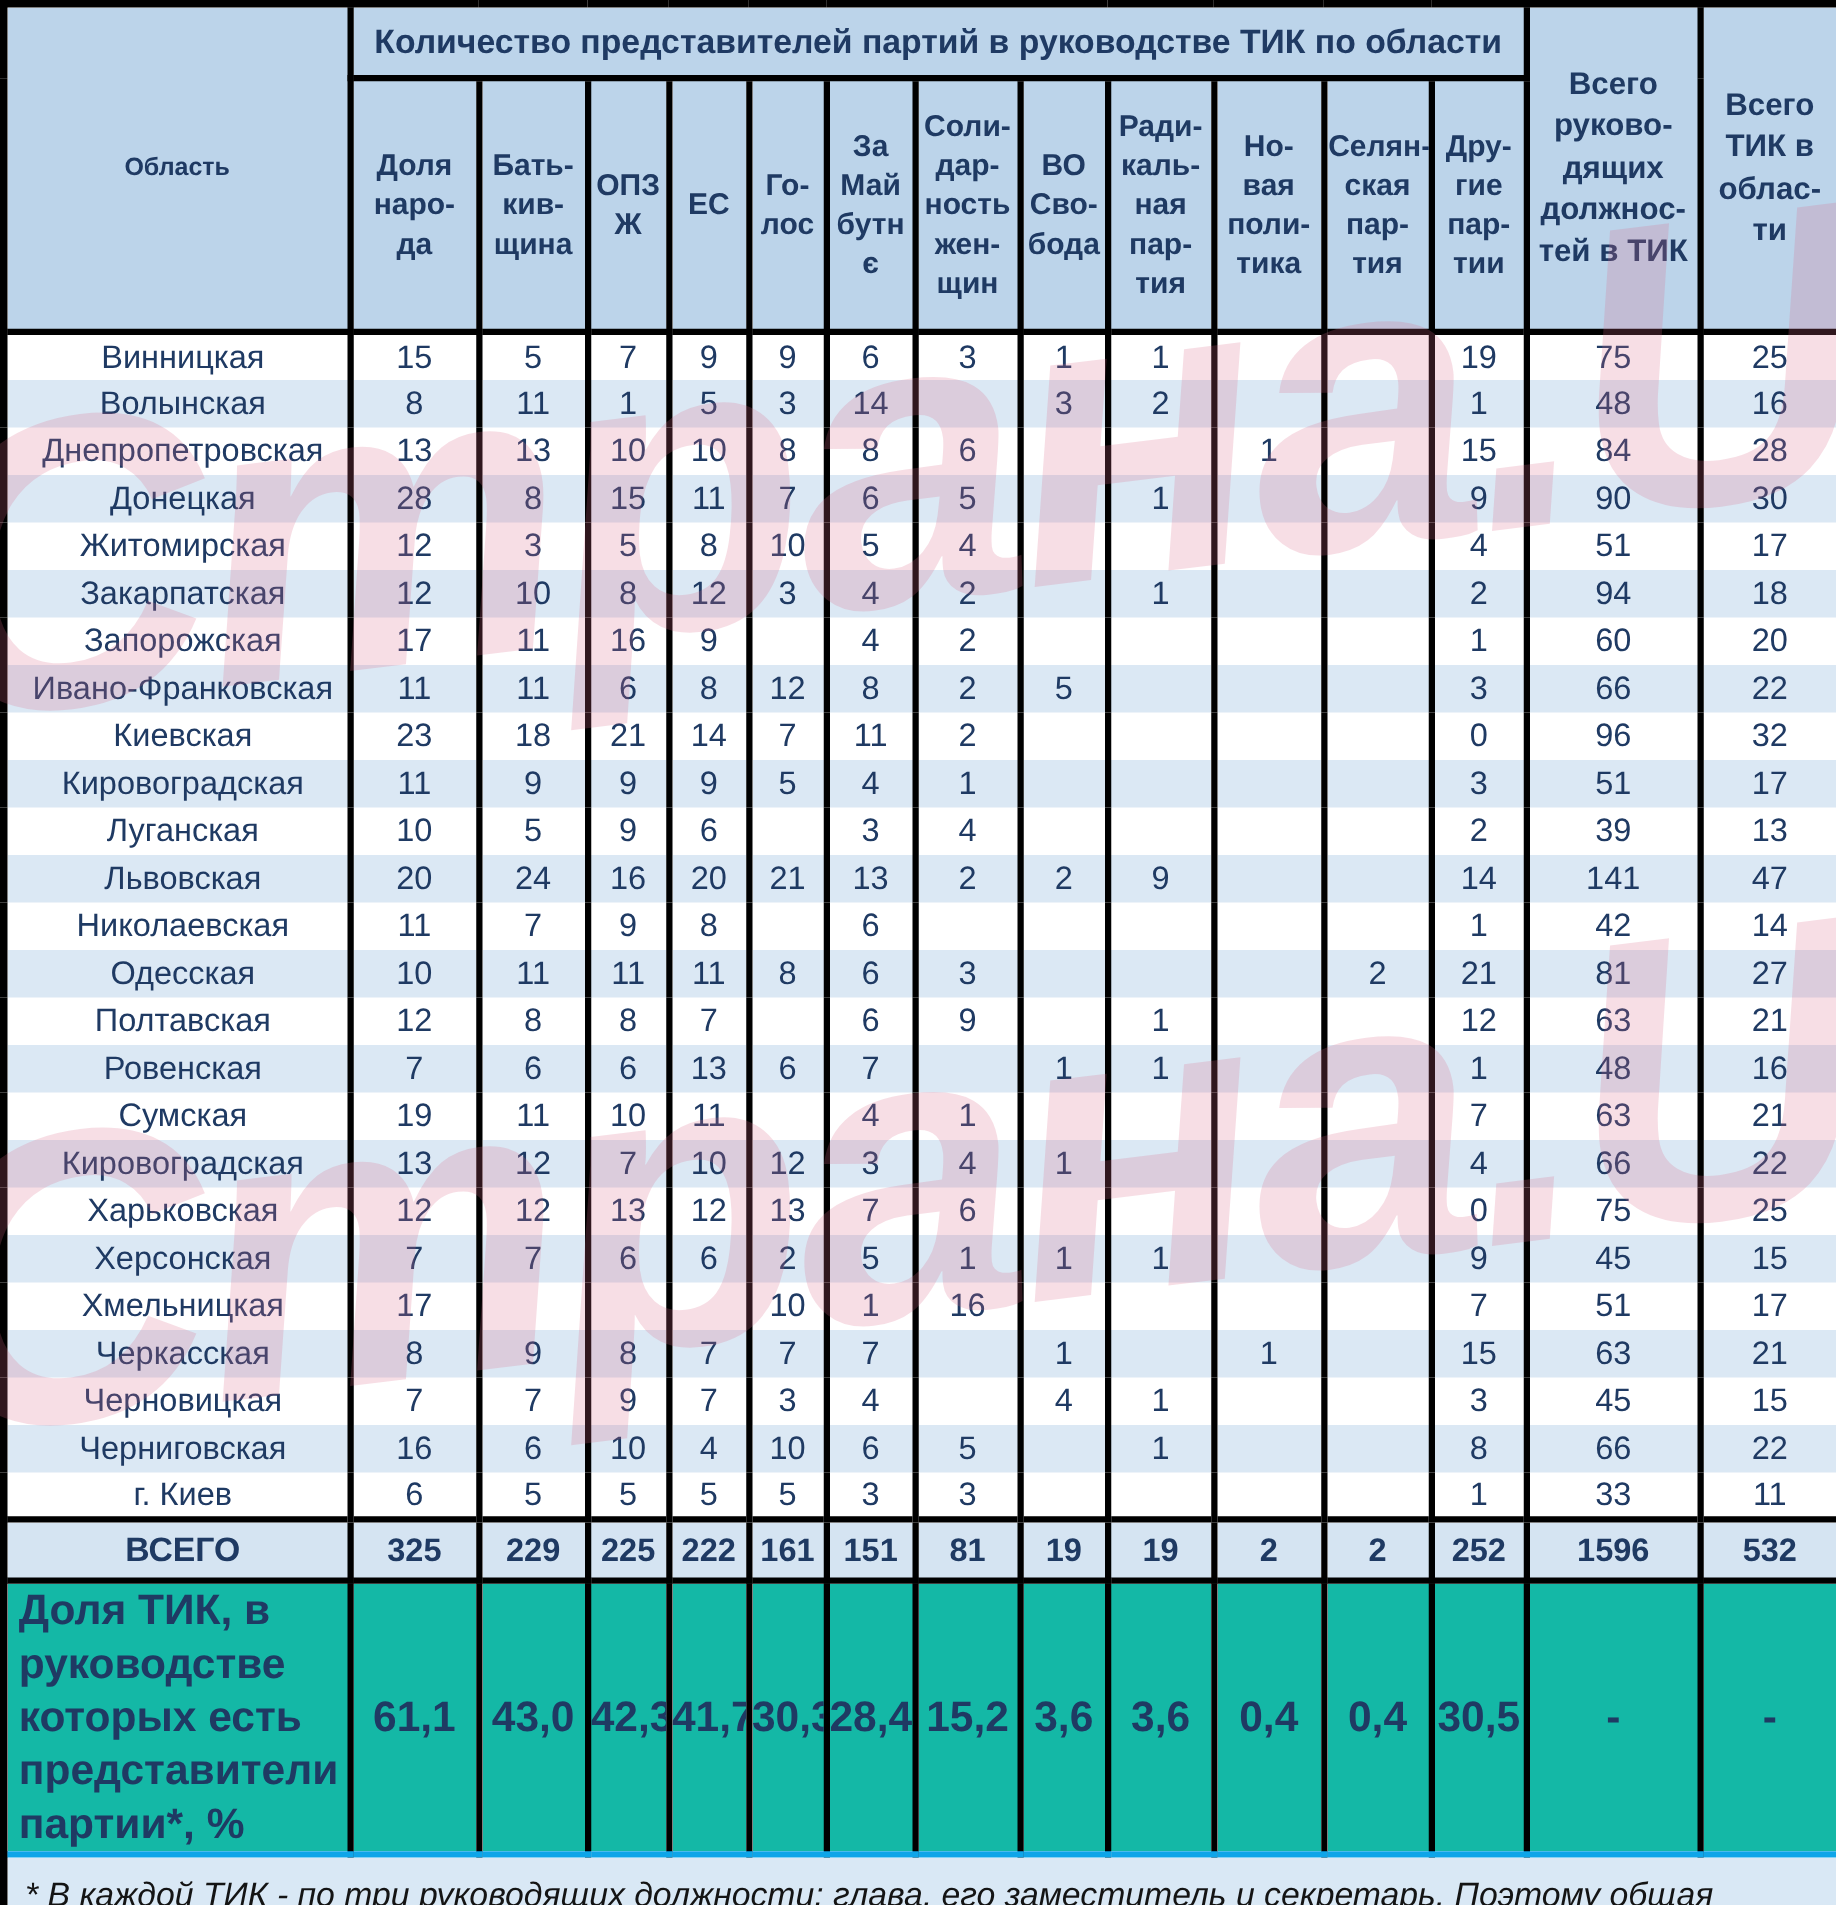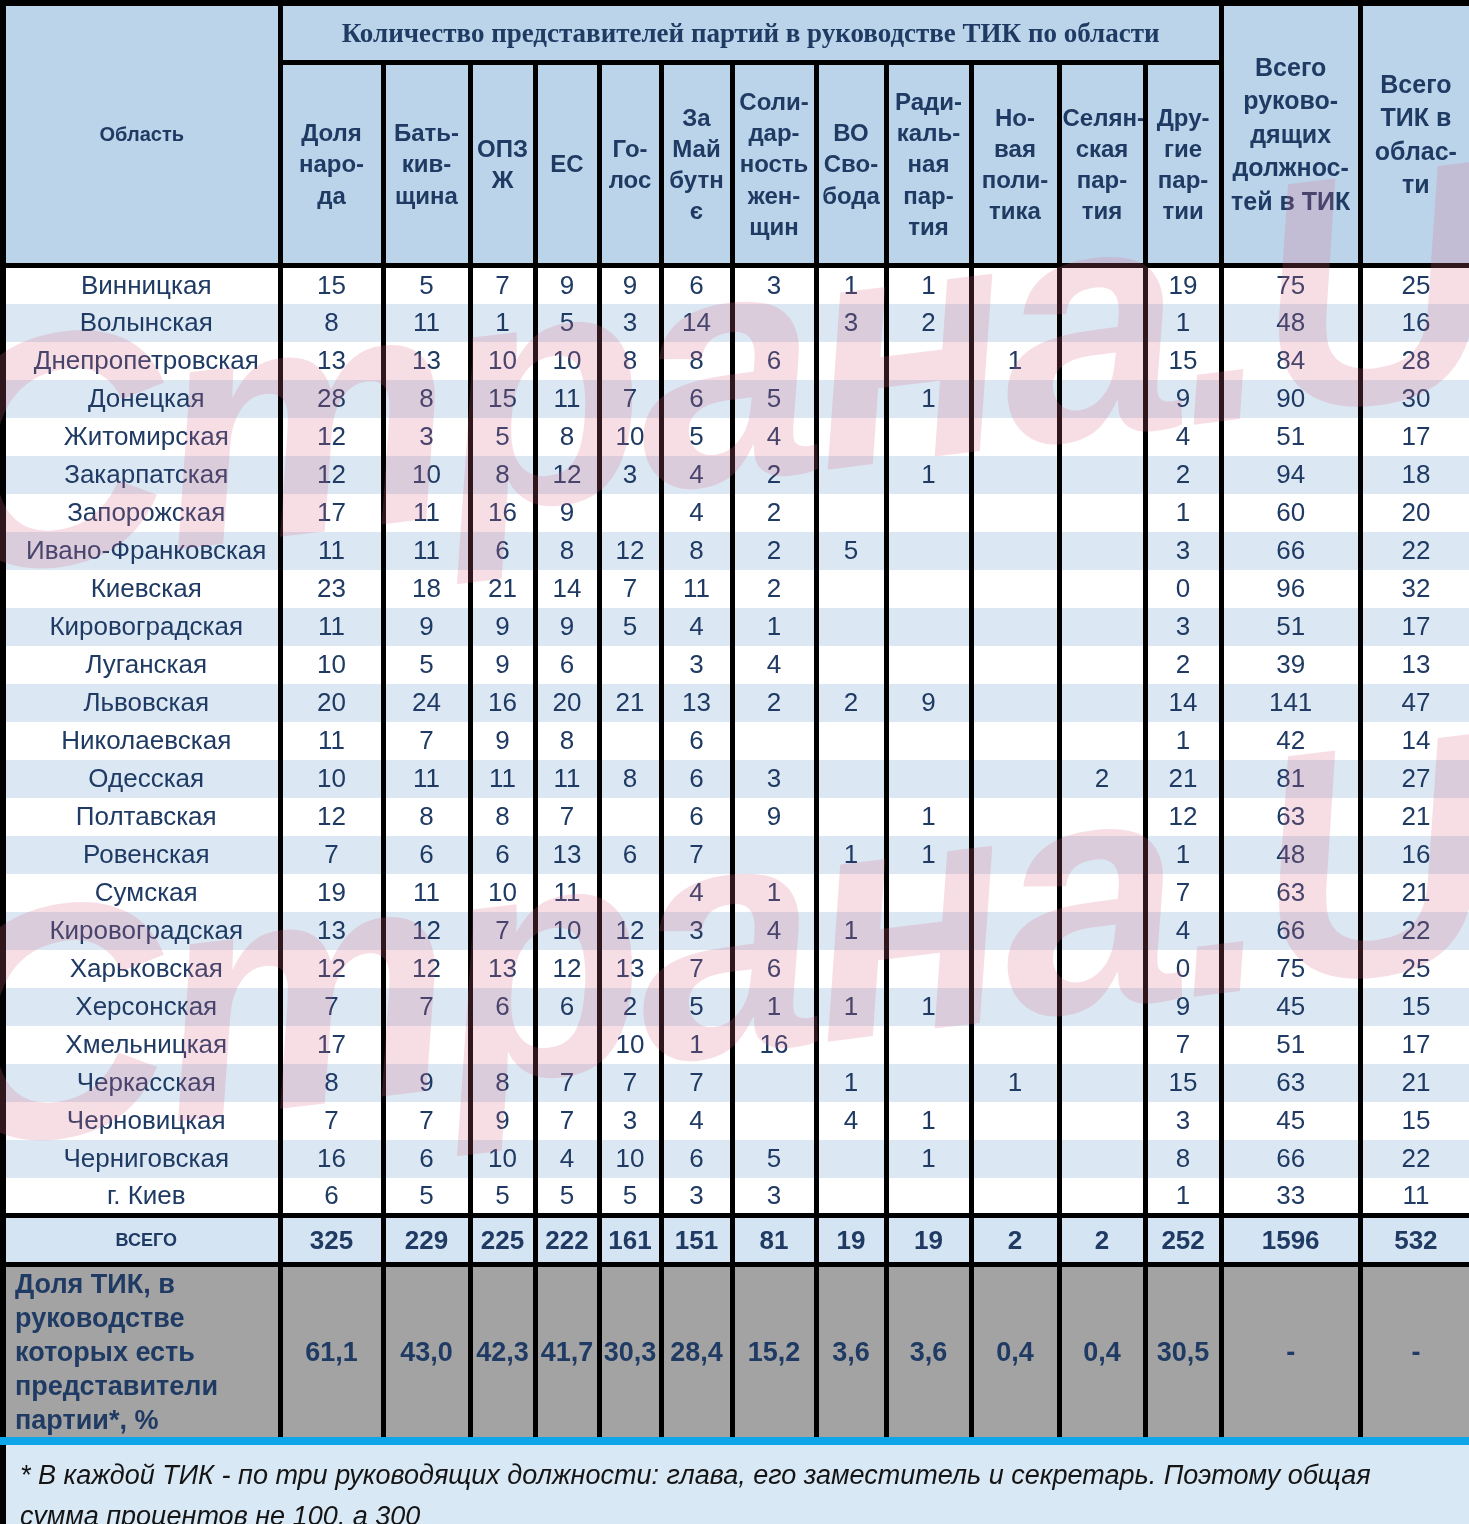--- a/index.html
+++ b/index.html
@@ -26,38 +26,38 @@
   }
   th, td {
     border-left: 5px solid #000;
     border-right: 5px solid #000;
     overflow: hidden;
     vertical-align: middle;
     text-align: center;
     padding: 0;
   }
   thead th { border-bottom: 5px solid #000; background: #bcd4ea; }
-  .group-title { font-size: 27px; font-weight: bold; height: 54px; font-family: Liberation Serif, serif; }
+  .group-title { font-size: 27px; font-weight: bold; height: 54px; }
   .region-th   { font-size: 20px; font-weight: bold; }
   .party-th    { font-size: 24px; font-weight: bold; line-height: 1.30; padding: 2px 1px; height: 194px; }
   .total-th    { font-size: 25px; font-weight: bold; line-height: 1.34; padding: 2px 3px; }
   tbody tr { height: 38px; }
   tbody tr.band td { background: #dbe8f4; }
   tbody td { font-size: 26px; border-top: none; border-bottom: none; }
   td.region-cell { text-align: center; padding-left: 9px; }
   tr.totals td {
     border-top: 5px solid #000; border-bottom: 5px solid #000;
     font-size: 26px; font-weight: bold;
     background: #d5e4f2; height: 44px;
   }
-  tr.totals td.region-cell { font-size: 18px; }
+  tr.totals td.region-cell { font-size: 27px; }
   tr.share td {
-    border-bottom: 8px solid #0ea5e9;
-    font-size: 27px; font-weight: bold;
-    background: #a3a3a3; height: 166px;
+    border-bottom: 5px solid #0ea5e9;
+    font-size: 34px; font-weight: bold;
+    background: #14b8a6; height: 166px;
   }
   td.share-label {
     text-align: left; padding-left: 9px;
     line-height: 1.26; font-size: 27px;
   }
   td.footnote {
     border-left: none; border-right: none;
     background: #d9e8f5;
     color: #141414;
     font-style: italic;

